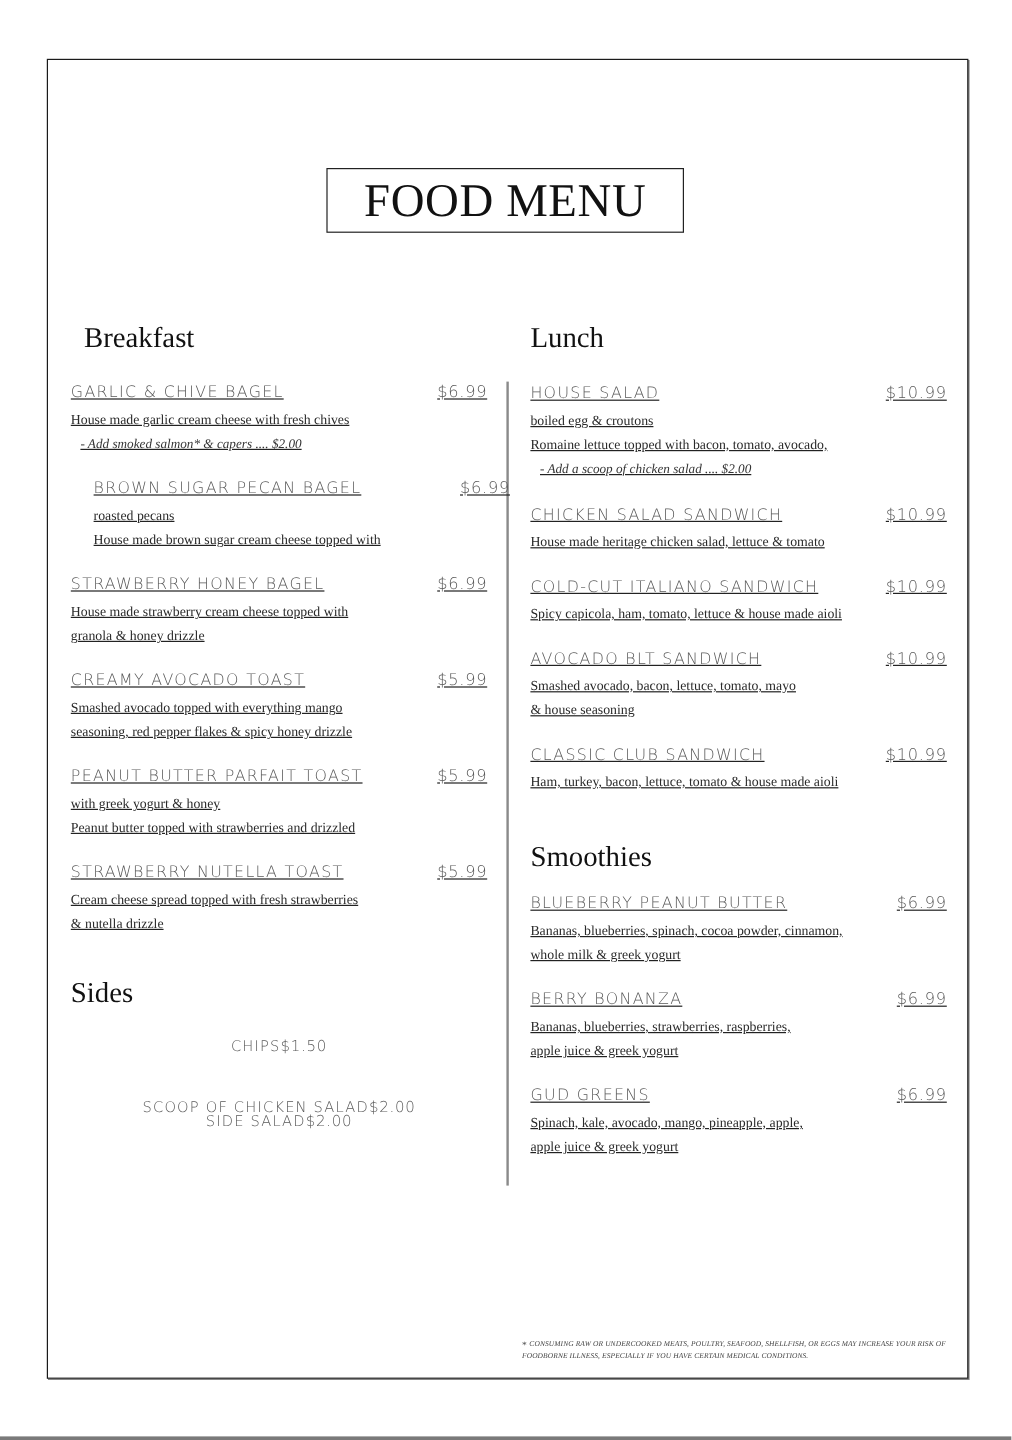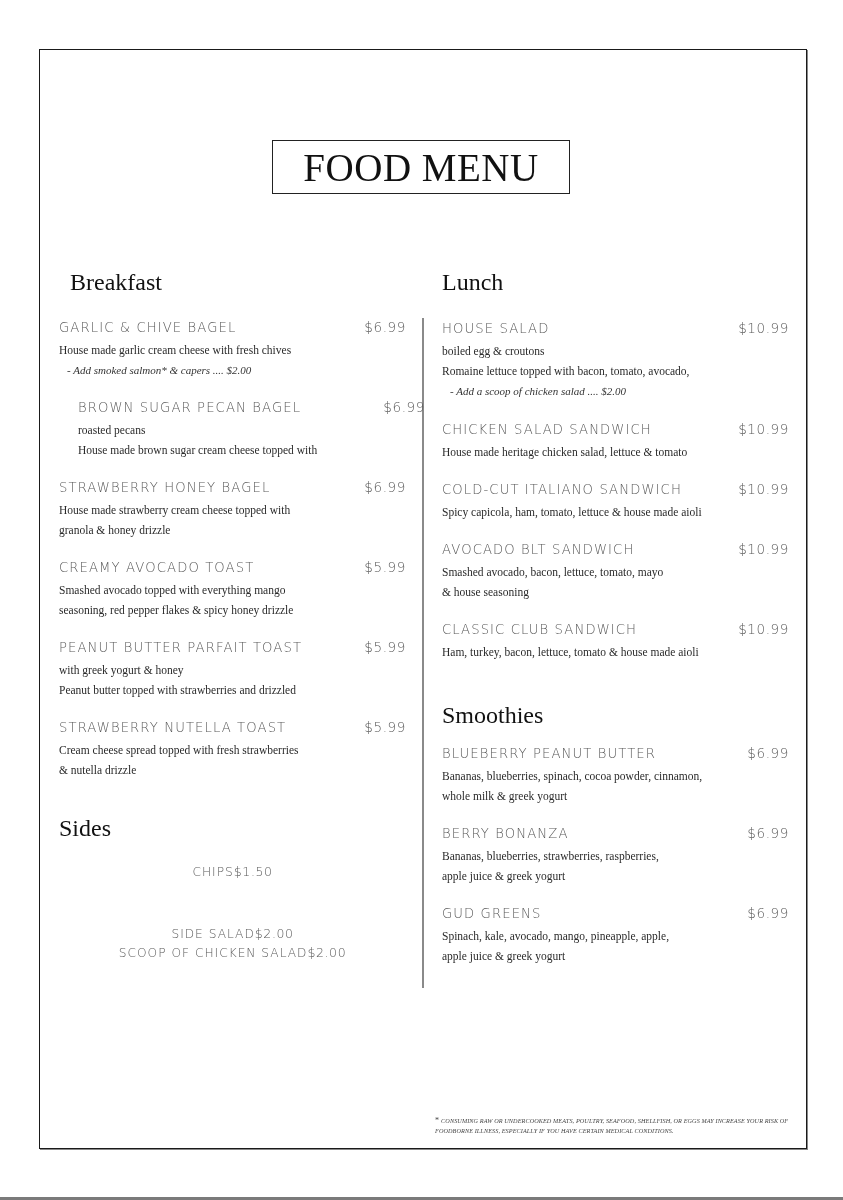--- a/index.html
+++ b/index.html
@@ -26,21 +26,21 @@
     .divider {
       position: absolute; left: 422px; top: 318px; width: 1.5px; height: 670px;
       background: #8a8a8a;
     }
 
     .section-title {
       position: absolute; font-family: "Liberation Serif", serif; font-size: 24px;
       color: #111; line-height: 1;
     }
 
-    .item { position: absolute; }
+    .item { position: absolute; text-decoration: underline; }
     .item .row {
       display: flex; justify-content: space-between; align-items: baseline;
     }
     .item .name {
       font-family: "DejaVu Sans", sans-serif; font-size: 13.2px; font-weight: 300;
       letter-spacing: 1.1px; color: #5a5a5a; text-transform: uppercase;
       line-height: 18px; white-space: nowrap;
     }
     .item .price {
       font-family: "DejaVu Sans", sans-serif; font-size: 13.5px; font-weight: 300;
@@ -158,21 +158,21 @@
     <div>&amp; nutella drizzle</div>
   </div>
 </div>
 
 <div class="section-title" style="left:59px; top:816px;">Sides</div>
 
 <div class="side-row" style="top:864px;">
   <span class="name">CHIPS</span>
   <span class="price">$1.50</span>
 </div>
-<div class="side-row" style="top:945px;">
+<div class="side-row" style="top:915px;">
   <span class="name">SCOOP OF CHICKEN SALAD</span>
   <span class="price">$2.00</span>
 </div>
 <div class="side-row" style="top:926px;">
   <span class="name">SIDE SALAD</span>
   <span class="price">$2.00</span>
 </div>
 
 <div class="section-title" style="left:442px; top:270px;">Lunch</div>
 

